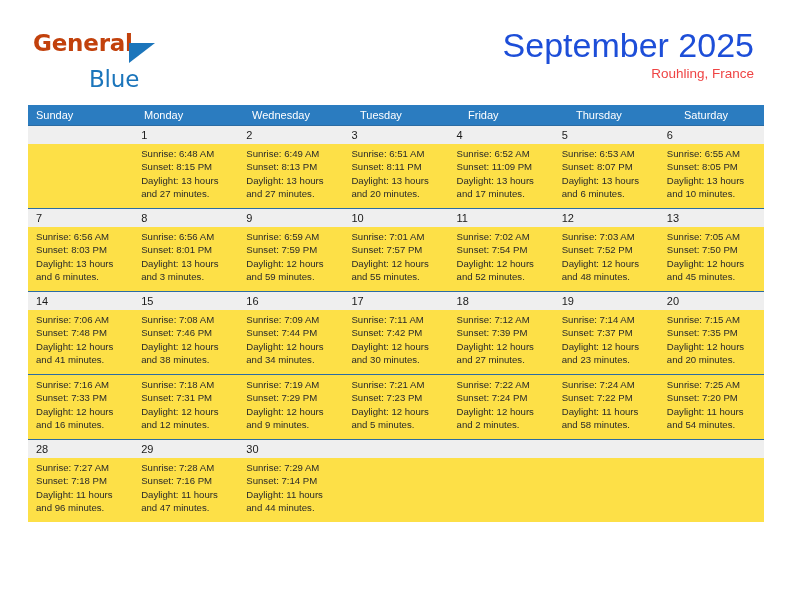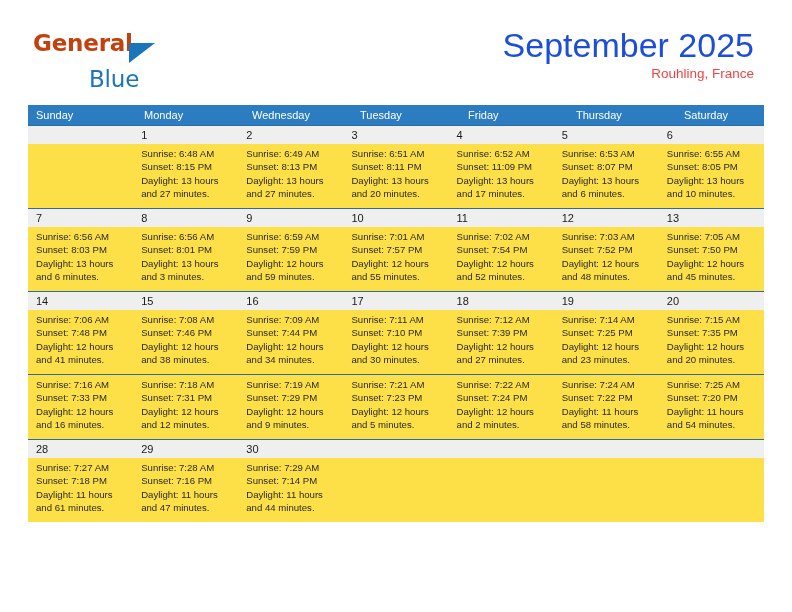--- a/index.html
+++ b/index.html
@@ -331,33 +331,33 @@
           <div class="detail-line">and 38 minutes.</div>
         </div>
         <div class="detail-cell">
           <div class="detail-line">Sunrise: 7:09 AM</div>
           <div class="detail-line">Sunset: 7:44 PM</div>
           <div class="detail-line">Daylight: 12 hours</div>
           <div class="detail-line">and 34 minutes.</div>
         </div>
         <div class="detail-cell">
           <div class="detail-line">Sunrise: 7:11 AM</div>
-          <div class="detail-line">Sunset: 7:10 PM</div>
+          <div class="detail-line">Sunset: 7:42 PM</div>
           <div class="detail-line">Daylight: 12 hours</div>
           <div class="detail-line">and 30 minutes.</div>
         </div>
         <div class="detail-cell">
           <div class="detail-line">Sunrise: 7:12 AM</div>
           <div class="detail-line">Sunset: 7:39 PM</div>
           <div class="detail-line">Daylight: 12 hours</div>
           <div class="detail-line">and 27 minutes.</div>
         </div>
         <div class="detail-cell">
           <div class="detail-line">Sunrise: 7:14 AM</div>
-          <div class="detail-line">Sunset: 7:25 PM</div>
+          <div class="detail-line">Sunset: 7:37 PM</div>
           <div class="detail-line">Daylight: 12 hours</div>
           <div class="detail-line">and 23 minutes.</div>
         </div>
         <div class="detail-cell">
           <div class="detail-line">Sunrise: 7:15 AM</div>
           <div class="detail-line">Sunset: 7:35 PM</div>
           <div class="detail-line">Daylight: 12 hours</div>
           <div class="detail-line">and 20 minutes.</div>
         </div>
       </div>
@@ -418,21 +418,21 @@
         <div class="daynum-cell"></div>
         <div class="daynum-cell"></div>
         <div class="daynum-cell"></div>
         <div class="daynum-cell"></div>
       </div>
       <div class="detail-band">
         <div class="detail-cell">
           <div class="detail-line">Sunrise: 7:27 AM</div>
           <div class="detail-line">Sunset: 7:18 PM</div>
           <div class="detail-line">Daylight: 11 hours</div>
-          <div class="detail-line">and 61 minutes.</div>
+          <div class="detail-line">and 96 minutes.</div>
         </div>
         <div class="detail-cell">
           <div class="detail-line">Sunrise: 7:28 AM</div>
           <div class="detail-line">Sunset: 7:16 PM</div>
           <div class="detail-line">Daylight: 11 hours</div>
           <div class="detail-line">and 47 minutes.</div>
         </div>
         <div class="detail-cell">
           <div class="detail-line">Sunrise: 7:29 AM</div>
           <div class="detail-line">Sunset: 7:14 PM</div>

